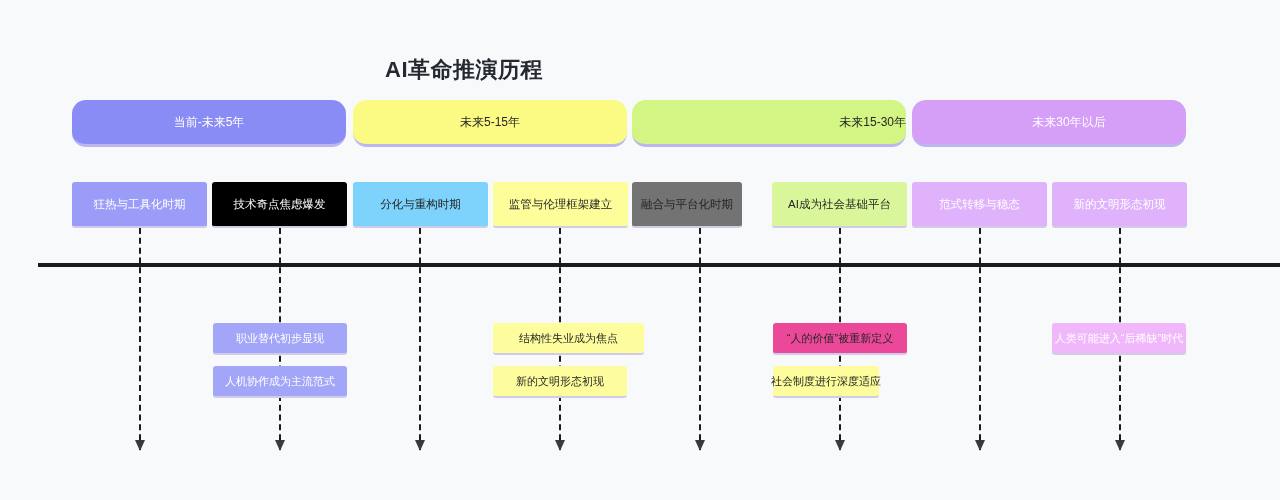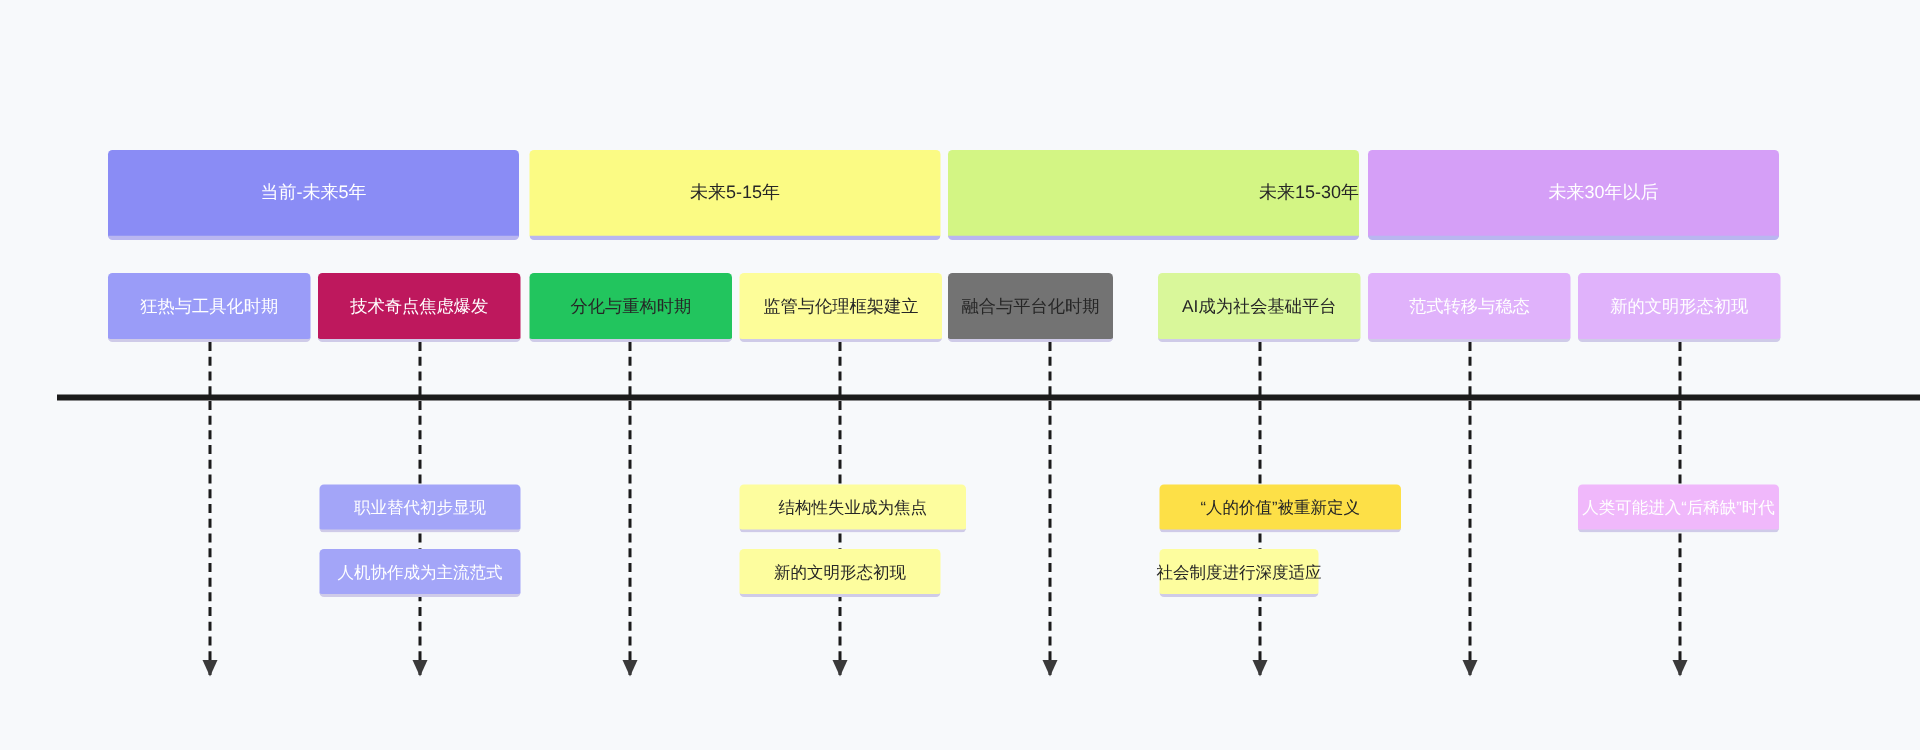--- a/index.html
+++ b/index.html
@@ -29,22 +29,22 @@
     font-weight: bold;
     color: #24292f;
     letter-spacing: 0.5px;
     white-space: nowrap;
   }
 
   
   .era-band {
     position: absolute;
     top: 100px;
-    height: 60px;
-    border-radius: 3px;
+    height: 47px;
+    border-radius: 14px;
     border-bottom: 3px solid #b9b6f0;
     display: flex;
     align-items: center;
     justify-content: center;
     box-sizing: border-box;
     font-size: 12px;
     white-space: nowrap;
   }
 
   
@@ -103,44 +103,45 @@
     font-size: 11px;
     white-space: nowrap;
     padding: 0 6px;
   }
 </style>
 </head>
 <body>
 
 <div id="canvas">
 
+  <div class="chart-title">AI革命推演历程</div>
 
   <div id="era-layer">
       <div class="era-band" style="left: 72px; width: 274px; background: rgb(138, 140, 245); color: rgb(255, 255, 255);">
         <span>当前-未来5年</span>
       </div>
       <div class="era-band" style="left: 353px; width: 274px; background: rgb(251, 251, 132); color: rgb(38, 38, 38);">
         <span>未来5-15年</span>
       </div>
       <div class="era-band" style="left: 632px; width: 274px; background: rgb(211, 245, 132); color: rgb(38, 38, 38); justify-content: flex-end;">
         <span>未来15-30年</span>
       </div>
       <div class="era-band" style="left: 912px; width: 274px; background: rgb(213, 159, 247); color: rgb(255, 255, 255); padding-left: 40px;">
         <span>未来30年以后</span>
       </div>
     </div>
 
   <div id="phase-layer">
       <div class="phase-box" style="left: 72px; width: 135px; background: rgb(154, 156, 248); color: rgb(255, 255, 255);">
         <span>狂热与工具化时期</span>
       </div>
-      <div class="phase-box" style="left: 212px; width: 135px; background: #be185d; color: rgb(255, 255, 255);">
+      <div class="phase-box" style="left: 212px; width: 135px; background: #000000; color: rgb(255, 255, 255);">
         <span>技术奇点焦虑爆发</span>
       </div>
-      <div class="phase-box" style="left: 353px; width: 135px; background: #22c55e; color: rgb(38, 38, 38);">
+      <div class="phase-box" style="left: 353px; width: 135px; background: #7dd3fc; color: rgb(38, 38, 38);">
         <span>分化与重构时期</span>
       </div>
       <div class="phase-box" style="left: 493px; width: 135px; background: rgb(253, 253, 153); color: rgb(38, 38, 38);">
         <span>监管与伦理框架建立</span>
       </div>
       <div class="phase-box" style="left: 632px; width: 110px; background: #737373; color: rgb(38, 38, 38);">
         <span>融合与平台化时期</span>
       </div>
       <div class="phase-box" style="left: 772px; width: 135px; background: rgb(217, 247, 154); color: rgb(38, 38, 38);">
         <span>AI成为社会基础平台</span>
@@ -180,21 +181,21 @@
       </div>
       <div class="impact-box" style="left: 213px; width: 134px; top: 366px; background: rgb(163, 165, 248); color: rgb(255, 255, 255);">
         <span>人机协作成为主流范式</span>
       </div>
       <div class="impact-box" style="left: 493px; width: 151px; top: 323px; background: rgb(253, 253, 158); color: rgb(38, 38, 38);">
         <span>结构性失业成为焦点</span>
       </div>
       <div class="impact-box" style="left: 493px; width: 134px; top: 366px; background: rgb(253, 253, 158); color: rgb(38, 38, 38);">
         <span>新的文明形态初现</span>
       </div>
-      <div class="impact-box" style="left: 773px; width: 161px; top: 323px; background: #fde047; color: rgb(38, 38, 38);">
+      <div class="impact-box" style="left: 773px; width: 134px; top: 323px; background: #ec4899; color: rgb(38, 38, 38);">
         <span>“人的价值”被重新定义</span>
       </div>
       <div class="impact-box" style="left: 773px; width: 106px; top: 366px; background: rgb(253, 253, 158); color: rgb(38, 38, 38);">
         <span>社会制度进行深度适应</span>
       </div>
       <div class="impact-box" style="left: 1052px; width: 134px; top: 323px; background: rgb(240, 184, 251); color: rgb(255, 255, 255);">
         <span>人类可能进入“后稀缺”时代</span>
       </div>
     </div>
 

